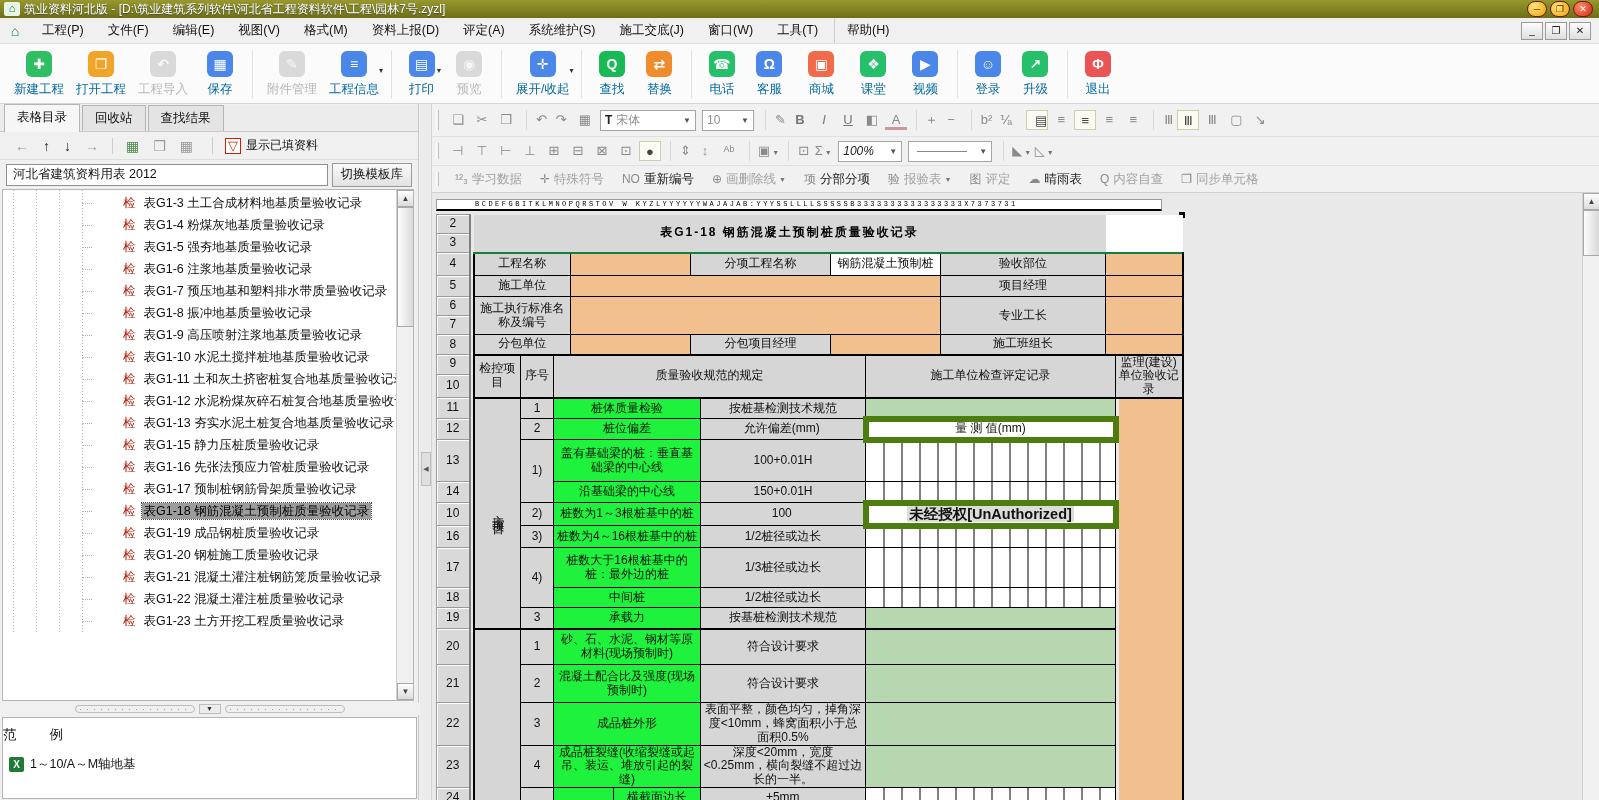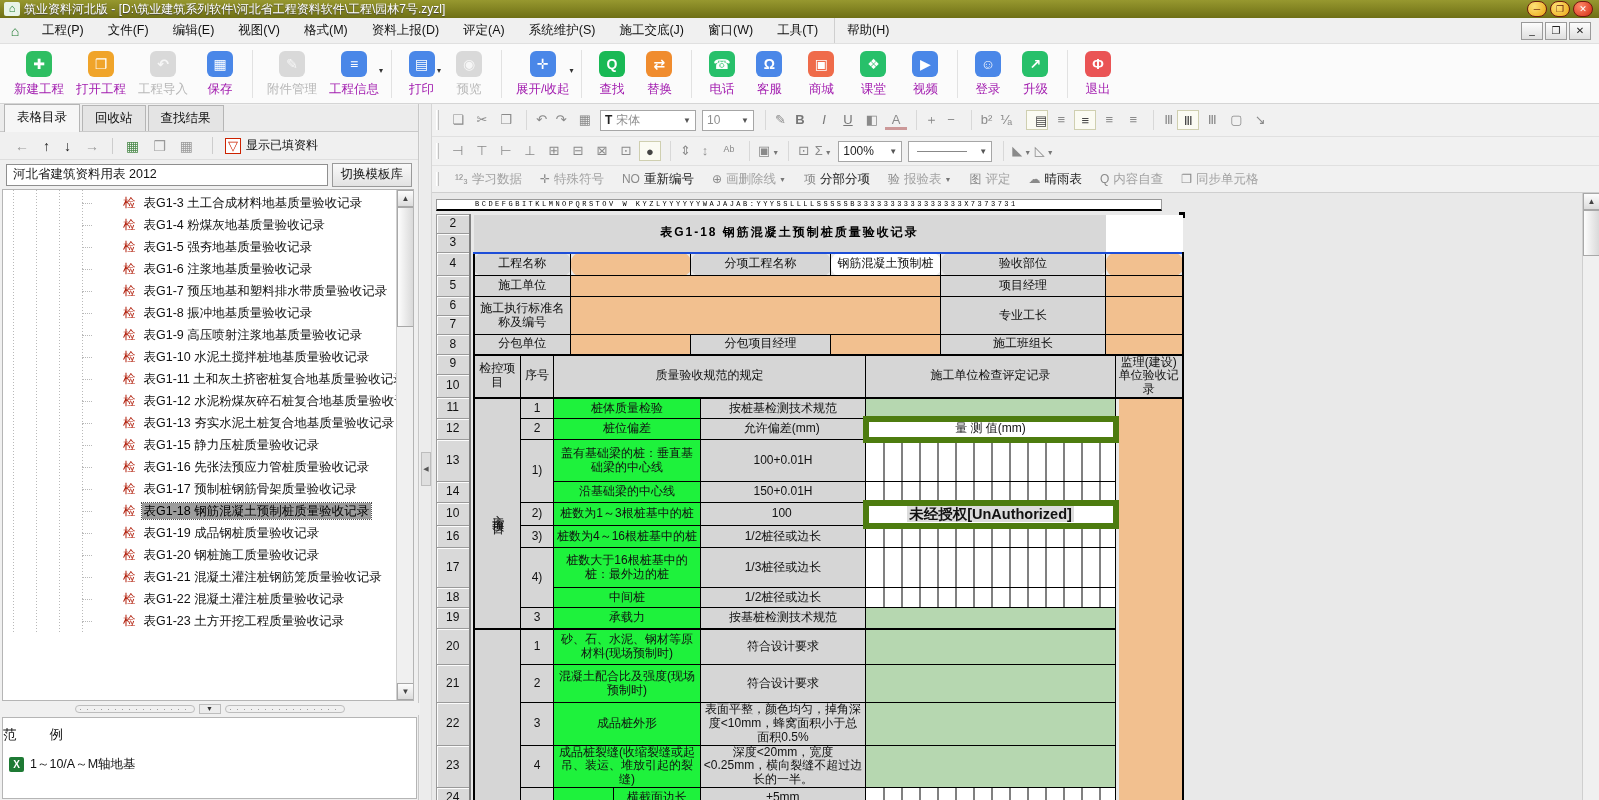--- a/index.html
+++ b/index.html
@@ -22,21 +22,21 @@
   #menubar li.sep{border-left:1px solid #cfcfcf;margin-left:4px;}
   #menubar .mdi{margin-left:auto;display:flex;gap:2px;padding-right:8px;}
   .mdibtn{width:22px;height:18px;border:1px solid #9a9a9a;background:linear-gradient(#fdfdfd,#dfdfdf);font-size:10px;line-height:16px;text-align:center;color:#222;}
 
   
   #maintoolbar{position:absolute;left:0;top:44px;width:1599px;height:60px;background:#fbfbfb;border-bottom:1px solid #d5d5d5;display:flex;align-items:flex-start;padding:6px 2px 0 8px;}
   .tbtn{position:relative;display:flex;flex-direction:column;align-items:center;min-width:52px;padding:1px 6px 0 6px;cursor:default;}
   .tbtn.sep{border-left:1px solid #e2e2e2;margin-left:6px;padding-left:14px;}
   .ticon{width:26px;height:26px;border-radius:6px;background:var(--c,#4a87e8);color:#fff;font-size:14px;line-height:26px;text-align:center;font-weight:bold;}
   .tbtn.disabled .ticon{background:#d9d9d9;color:#f6f6f6;}
-  .tlabel{margin-top:4px;font-size:12.5px;color:#a21caf;white-space:nowrap;}
+  .tlabel{margin-top:4px;font-size:12.5px;color:#0369a1;white-space:nowrap;}
   .tbtn.disabled .tlabel{color:#b8b8b8;}
   .tarr{position:absolute;right:2px;top:16px;font-size:8px;color:#333;}
 
   
   #content{position:absolute;left:0;top:104px;width:1529px;height:696px;}
   #sidebar{position:absolute;left:0;top:0;width:419px;height:696px;background:#f0f0f0;border-right:1px solid #c8c8c8;}
 
   
   #sbtabs{position:absolute;left:0;top:1px;width:100%;height:27px;display:flex;align-items:flex-end;padding-left:4px;border-bottom:1px solid #c9c9c9;background:#ececec;}
   .sbtab{padding:4px 12px;border:1px solid #b5b5b5;border-bottom:none;background:#e4e4e4;margin-right:2px;font-size:12.5px;}
@@ -97,21 +97,21 @@
   .sicon.b{font-weight:bold;color:#777;}
   .sicon.i{font-style:italic;color:#777;}
   .sicon.u{text-decoration:underline;color:#777;}
   .sicon.act{background:#fbfbf3;border:1px solid #cfcfb0;color:#444;}
   .sicon.reda{color:#8a8a8a;border-bottom:3px solid #c99;}
   .sicon .miniarr{font-size:7px;color:#777;margin-left:2px;}
   .dd{height:21px;border:1px solid #a6a6a6;background:#fff;display:flex;align-items:center;padding:0 4px;margin:0 3px;color:#8f8f8f;font-size:12px;}
   .dd .ddarr{margin-left:auto;font-size:8px;color:#555;padding-left:8px;}
   .dd.font{width:96px;}
   .dd.size{width:52px;}
-  .dd.zoom{width:64px;color:#222;}
+  .dd.zoom{width:64px;color:#222;font-style:italic;}
   .dd.line{width:84px;}
   .lineglyph{flex:1;border-top:1px solid #888;margin:0 4px;}
   .r3item{display:flex;align-items:center;margin:0 9px;font-size:12.5px;color:#222;white-space:nowrap;}
   .r3item.disabled{color:#a2a2a2;justify-content:flex-end;}
   .r3item .ic{margin-right:4px;font-size:12px;color:#8a8a8a;}
   .r3item .miniarr{font-size:7px;color:#777;margin-left:3px;}
 
   
   #sheet{position:absolute;left:0;top:89px;width:1150px;height:607px;background:#e9e9e9;overflow:hidden;}
   #colstrip{position:absolute;left:4px;top:6px;width:726px;height:12px;background:#fff;border:1px solid #9a9a9a;border-bottom:2px solid #000;padding-left:38px;font-size:7px;letter-spacing:2.5px;line-height:9px;overflow:hidden;white-space:nowrap;font-family:"Liberation Mono","DejaVu Sans Mono",monospace;color:#000;}
@@ -129,21 +129,21 @@
   td.seq{background:#d6d6d6;border:1px solid #000;}
   td.ctrl{background:#d6d6d6;border:1px solid #000;}
   td.ctrl .vert{writing-mode:vertical-rl;text-orientation:upright;letter-spacing:3px;margin:0 auto;}
   td.item{background:#1ef23c;border:1px solid #000;}
   td.stub{background:#1ef23c;border:1px solid #000;}
   td.spec{background:#d6d6d6;border:1px solid #000;}
   td.resg{background:#b6d7b0;border:1px solid #000;}
   td.resw{background:#fff;border:6px solid #4d7c0f;}
   td.resgrid{background:#fff;border:1px solid #000;background-image:repeating-linear-gradient(90deg,transparent 0 17px,#000 17px 18px);}
   td.sup{background:#f2c08f;border:1px solid #000;}
-  td.bt2{border-top:2px solid #1d4ed8;border-radius:9px;}
+  td.bt2{border-top:2px solid #15803d;}
   td.bl2{border-left:2px solid #000;}
   td.br2{border-right:2px solid #000;}
   td.bb2{border-bottom:2px solid #000;}
   .wm{font-weight:bold;font-size:14.5px;background:#dcdcdc;padding:0 2px;white-space:nowrap;}
   tr.h18{height:18px}tr.h19{height:19px}tr.h20{height:20px}tr.h21{height:21px}tr.h22{height:22px}tr.h23{height:23px}
   tr.h36{height:36px}tr.h38{height:38px}tr.h40{height:40px}tr.h42{height:42px}
 
   
   #mainsb{position:absolute;right:0;top:89px;width:17px;height:607px;background:#f0f0f0;border-left:1px solid #cfcfcf;}
   #mainthumb{position:absolute;top:17px;left:0;width:17px;height:46px;background:linear-gradient(90deg,#fdfdfd,#d9d9d9);border:1px solid #a8a8a8;}

